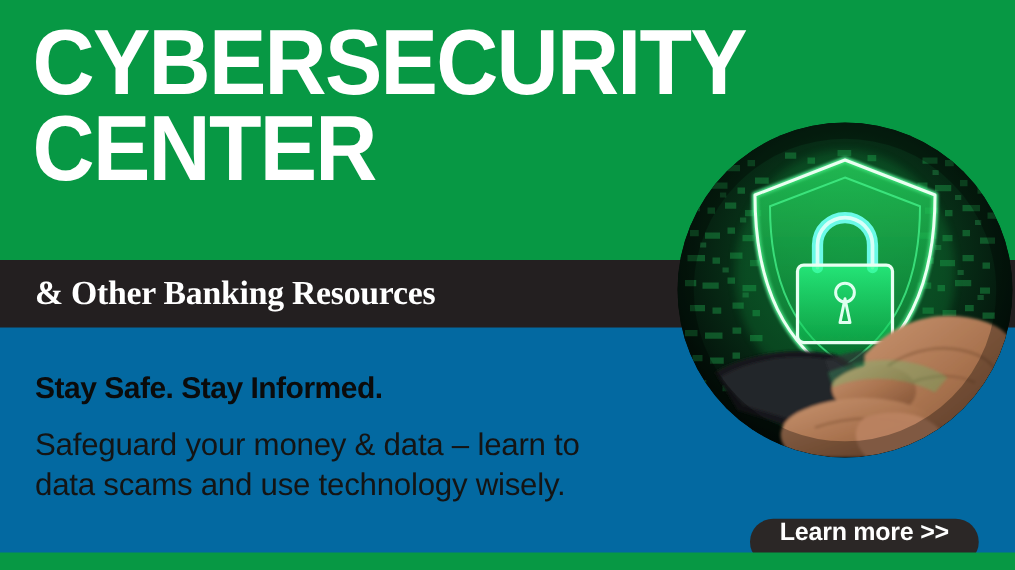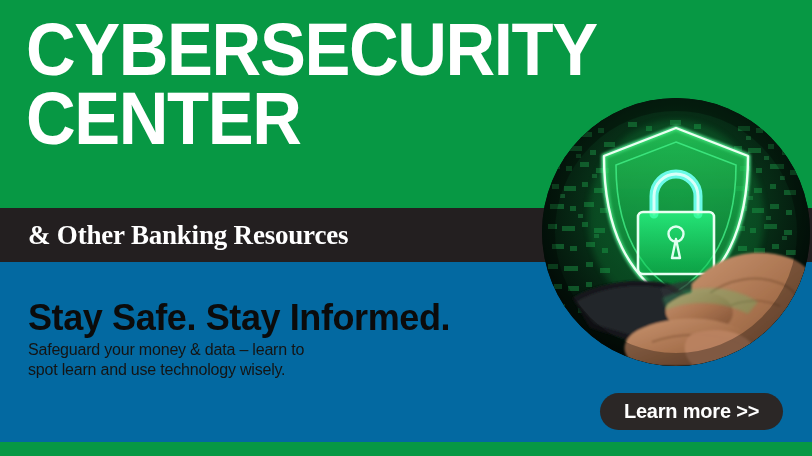--- a/index.html
+++ b/index.html
@@ -59,46 +59,45 @@
     white-space:nowrap;
   }
   .headline .l1 { display:block; }
   .headline .l2 { display:block; }
 
   
   .subhead {
     position:absolute;
     left:28px; top:297px;
     color:#0b0b0b;
-    font-size:36px;
+    font-size:24px;
     font-weight:bold;
     letter-spacing:-0.4px;
     white-space:nowrap;
   }
   .body-copy {
     position:absolute;
     left:28px; top:340px;
     width:520px;
     color:#141414;
-    font-size:16px;
+    font-size:25px;
     font-weight:500;
     line-height:1.28;
     letter-spacing:-0.2px;
   }
   .body-copy span { display:block; }
 
   
   .cta {
     position:absolute;
-    left:600px; top:393px;
+    left:600px; top:415px;
     width:183px; height:37px;
     background:#2b2726;
     border-radius:23px;
     display:flex;
-    align-items:center;
     justify-content:center;
     cursor:pointer;
     border:none;
   }
   .cta-label {
     color:#ffffff;
     font-size:20px;
     font-weight:bold;
     letter-spacing:-0.2px;
     white-space:nowrap;
@@ -135,21 +134,21 @@
   </h1>
 
   <div class="dark-bar">
     <div class="dark-bar-text">&amp; Other Banking Resources</div>
   </div>
 
   <div class="subhead">Stay Safe. Stay Informed.</div>
 
   <div class="body-copy">
     <span>Safeguard your money &amp; data – learn to</span>
-    <span>spot learn and use technology wisely.</span>
+    <span>data scams and use technology wisely.</span>
   </div>
 
   <div class="cta">
     <span class="cta-label">Learn more &gt;&gt;</span>
   </div>
 
   <div class="circle">
     <svg viewBox="0 0 268 268" xmlns="http://www.w3.org/2000/svg">
       <defs>
         <radialGradient id="bgGlow" cx="50%" cy="40%" r="62%">

